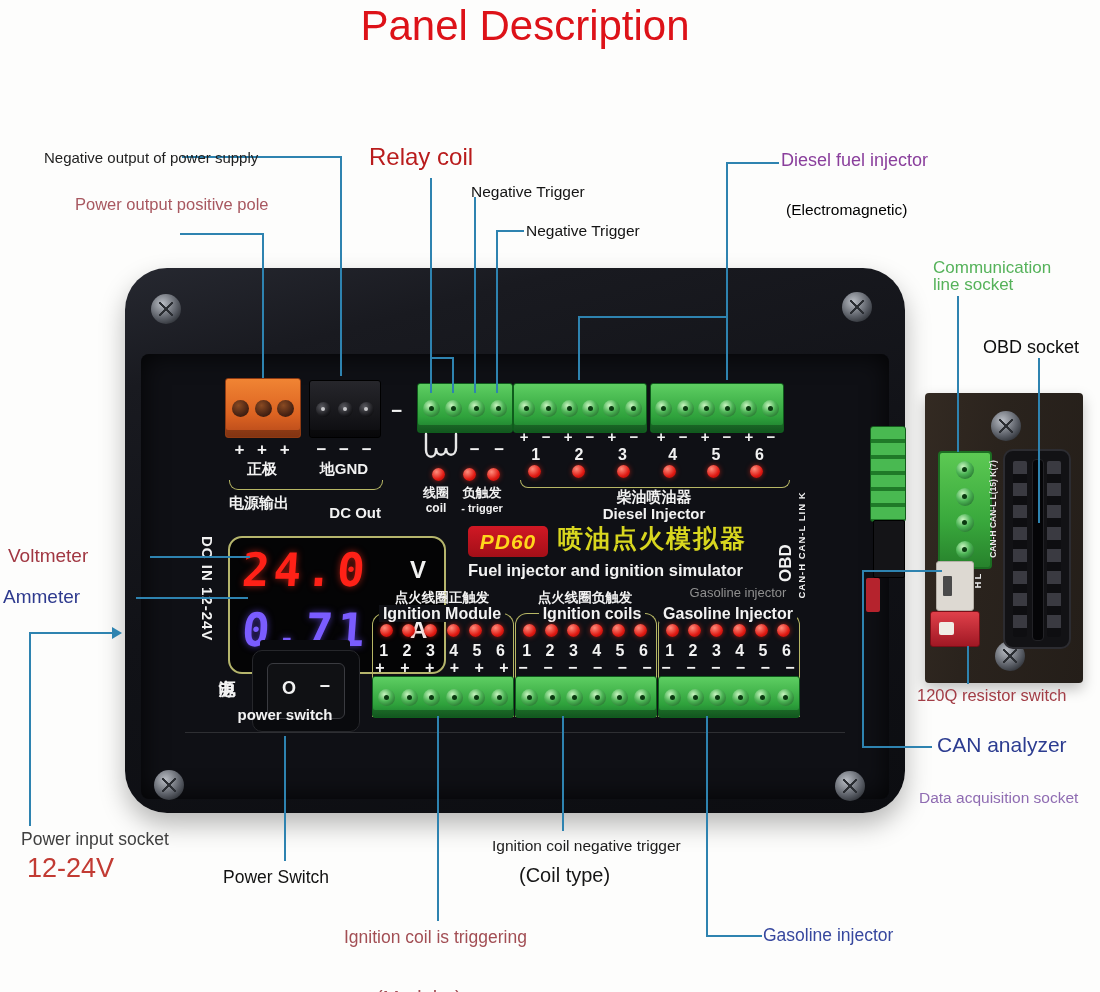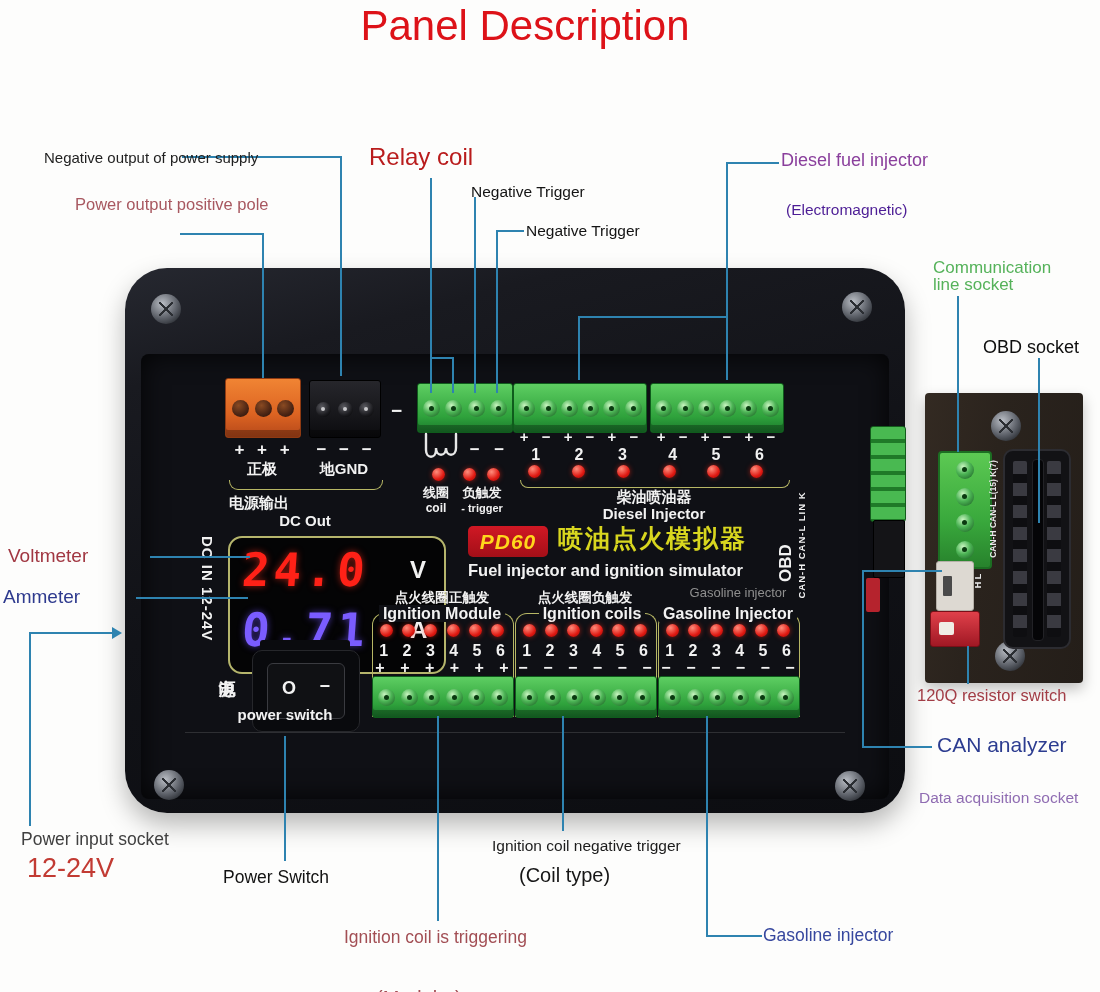--- a/index.html
+++ b/index.html
@@ -80,21 +80,21 @@
       <span class="pind"></span>
       <span class="pind"></span>
       <span class="pind"></span>
     </div>
     <div class="lbl wtxt" style="left:100px;top:172px;width:74px;text-align:center;font-size:17px;font-weight:bold;word-spacing:8px;">+ + +</div>
     <div class="lbl wtxt" style="left:184px;top:172px;width:70px;text-align:center;font-size:17px;font-weight:bold;word-spacing:8px;">− − −</div>
     <div class="lbl wtxt" style="left:100px;top:192px;width:74px;text-align:center;font-size:15px;font-weight:bold;">正极</div>
     <div class="lbl wtxt" style="left:184px;top:192px;width:70px;text-align:center;font-size:15px;font-weight:bold;">地GND</div>
     <div class="bracket" style="left:104px;top:212px;width:152px;height:9px;"></div>
     <div class="lbl wtxt" style="left:104px;top:226px;width:152px;font-size:15px;font-weight:bold;">电源输出</div>
-    <div class="lbl wtxt" style="left:104px;top:244px;width:152px;text-align:center;font-size:15px;font-weight:bold;">DC Out</div>
+    <div class="lbl wtxt" style="left:104px;top:236px;width:152px;text-align:right;font-size:15px;font-weight:bold;">DC Out</div>
 
     <div class="lbl wtxt" style="left:266px;top:132px;font-size:19px;font-weight:bold;">−</div>
     <div class="tb" style="left:292px;top:115px;width:94px;height:48px;">
       <span class="pin"></span>
         <span class="pin"></span>
         <span class="pin"></span>
         <span class="pin"></span>
     </div>
     <div class="tb" style="left:388px;top:115px;width:132px;height:48px;">
       <span class="pin"></span>
@@ -313,21 +313,21 @@
   <div class="cl" style="left:862px;top:570px;width:80px;height:2px;"></div>
   <div class="cl" style="left:862px;top:570px;width:2px;height:178px;"></div>
   <div class="cl" style="left:862px;top:746px;width:70px;height:2px;"></div>
 
   <div class="lbl" style="left:44px;top:149px;font-size:15px;color:#1f1f1f;">Negative output of power supply</div>
   <div class="lbl" style="left:44px;top:195px;font-size:16.5px;color:#a85860;margin-left:31px;">Power output positive pole</div>
   <div class="lbl" style="left:369px;top:143px;font-size:24px;color:#b91c1c;">Relay coil</div>
   <div class="lbl" style="left:471px;top:183px;font-size:15.5px;color:#141414;">Negative Trigger</div>
   <div class="lbl" style="left:526px;top:222px;font-size:15.5px;color:#141414;">Negative Trigger</div>
   <div class="lbl" style="left:781px;top:150px;font-size:18px;color:#8a3f9c;">Diesel fuel injector</div>
-  <div class="lbl" style="left:786px;top:201px;font-size:15.5px;color:#4c1d95;">(Electromagnetic)</div>
+  <div class="lbl" style="left:786px;top:201px;font-size:15.5px;color:#000000;">(Electromagnetic)</div>
   <div class="lbl" style="left:933px;top:259px;font-size:17px;color:#55b25a;line-height:17px;">
     <div>Communication</div>
     <div>line socket</div>
   </div>
   <div class="lbl" style="left:983px;top:337px;font-size:18px;color:#0e0e0e;">OBD socket</div>
   <div class="lbl" style="left:8px;top:545px;font-size:19px;color:#a13742;">Voltmeter</div>
   <div class="lbl" style="left:3px;top:586px;font-size:19px;color:#2e3a8e;">Ammeter</div>
   <div class="lbl" style="left:917px;top:686px;font-size:16.5px;color:#a23d46;">120Q resistor switch</div>
   <div class="lbl" style="left:937px;top:733px;font-size:21px;color:#2c3c90;">CAN analyzer</div>
   <div class="lbl" style="left:919px;top:789px;font-size:15.5px;color:#8f6cb2;">Data acquisition socket</div>

